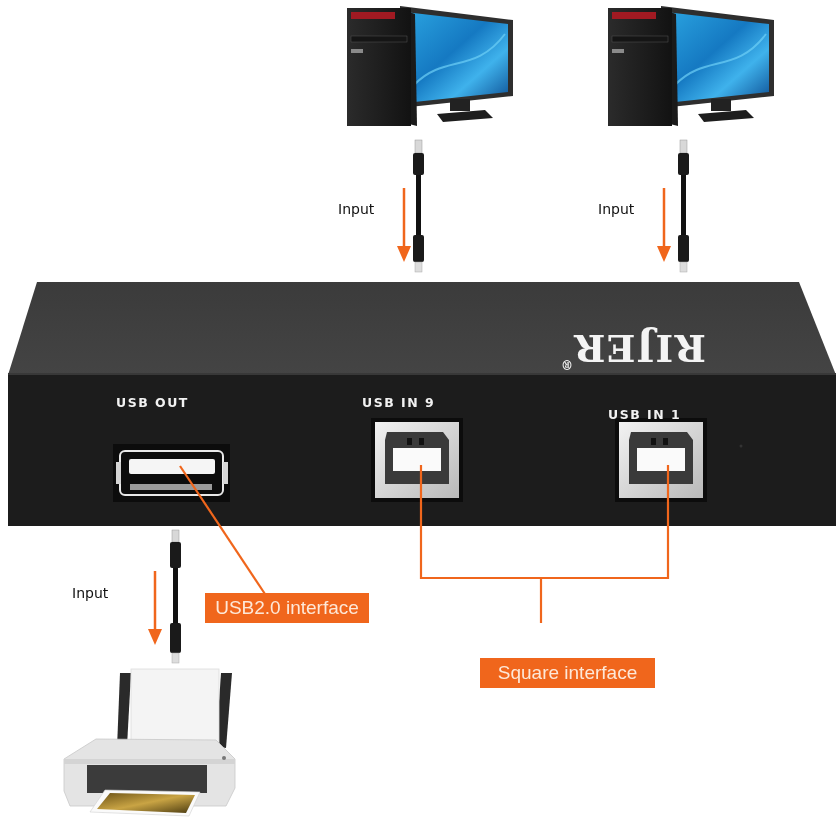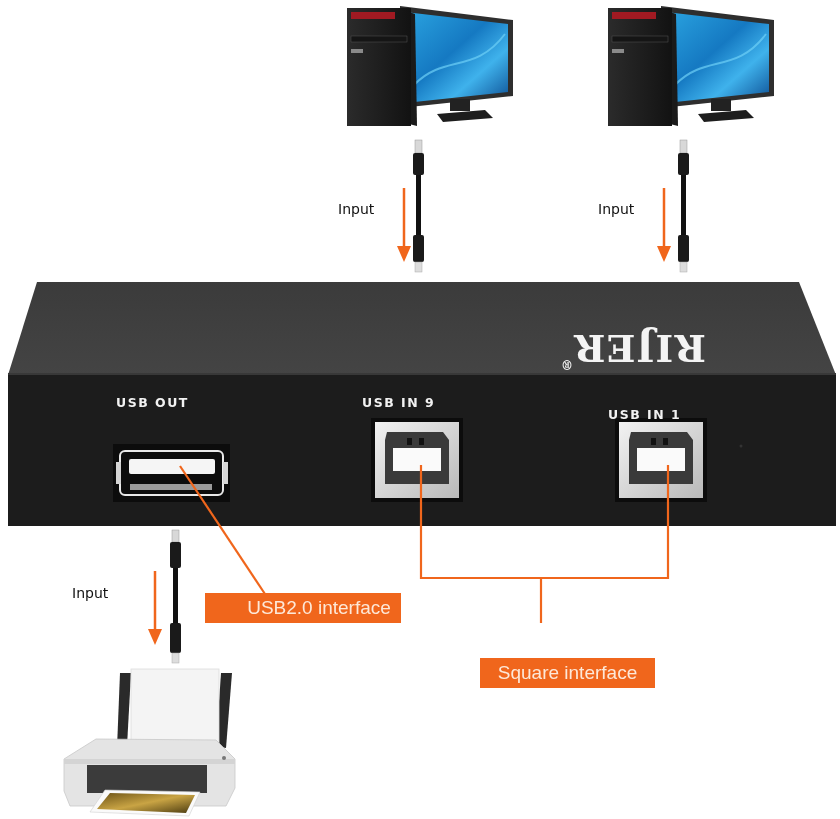--- a/index.html
+++ b/index.html
@@ -177,14 +177,14 @@
 </div>
 
 <div class="port-label" style="left:116px;top:395px;">USB OUT</div>
 <div class="port-label" style="left:362px;top:395px;">USB IN 9</div>
 <div class="port-label" style="left:608px;top:395px;margin-top:12px;">USB IN 1</div>
 
 <div class="flow-label" style="left:338px;top:201px;">Input</div>
 <div class="flow-label" style="left:598px;top:201px;">Input</div>
 <div class="flow-label" style="left:72px;top:585px;">Input</div>
 
-<div class="callout" style="left:205px;top:593px;width:164px;padding-left:32px;">USB2.0 interface</div>
+<div class="callout" style="left:205px;top:593px;width:164px;">USB2.0 interface</div>
 <div class="callout" style="left:480px;top:622px;width:175px;margin-top:36px;">Square interface</div>
 
 </body></html>

